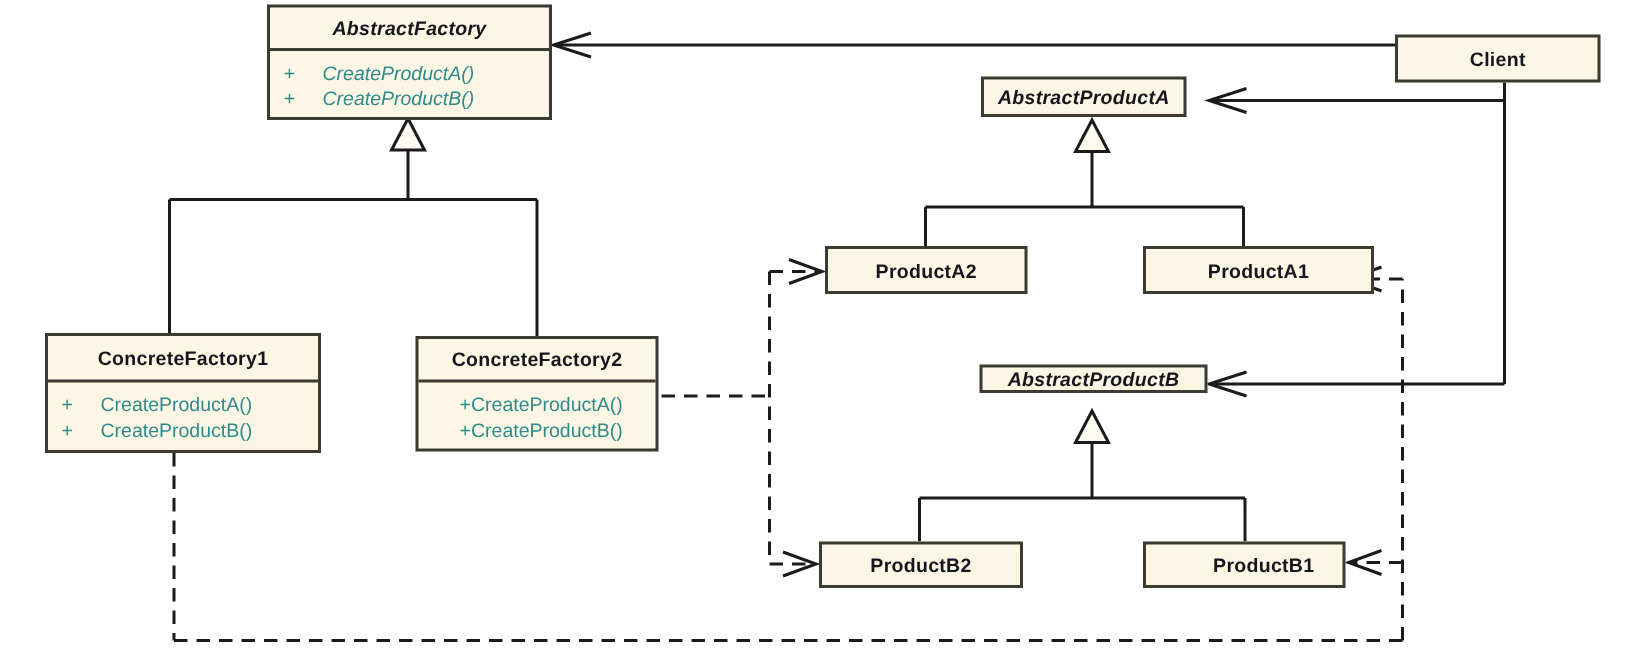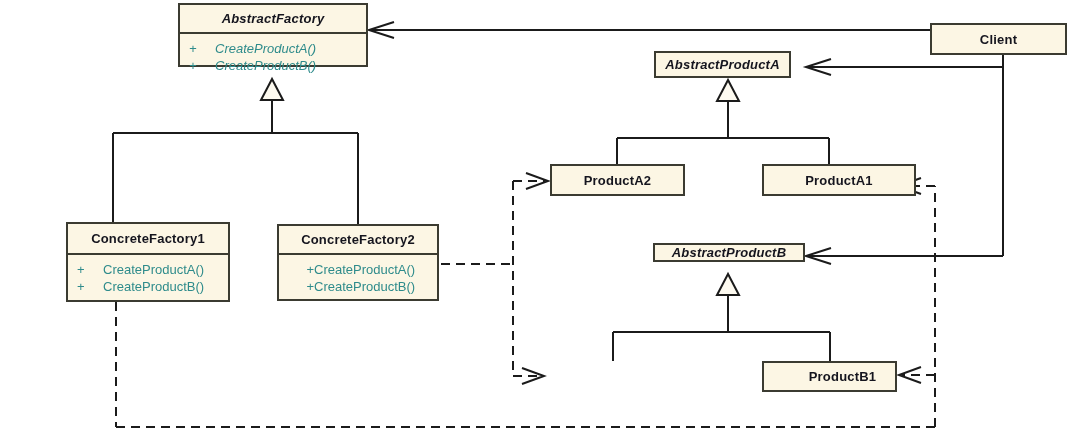--- a/index.html
+++ b/index.html
@@ -86,21 +86,21 @@
       <path d="M522 368 L544 376 L522 384"></path>
     </g>
 
     <g>
       <path class="dash" d="M116 302 V427 M116 427 H935 M935 427 V186 M935 186 H902 M935 375 H902"></path>
       <path d="M921 178 L899 186 L921 194"></path>
       <path d="M921 367 L899 375 L921 383"></path>
     </g>
   </svg>
 
-  <div class="cls abstract divided" style="left:178px;top:3px;width:190px;height:64px;">
+  <div class="cls abstract divided" style="left:178px;top:3px;width:190px;height:77px;">
     <div class="hdr" style="height:29px;">AbstractFactory</div>
     <div class="methods">
       <div class="method">
         <span class="vis">+</span>
         <span>CreateProductA()</span>
       </div>
       <div class="method">
         <span class="vis">+</span>
         <span>CreateProductB()</span>
       </div>
@@ -120,26 +120,29 @@
   </div>
 
   <div class="cls" style="left:762px;top:164px;width:154px;height:32px;">
     <div class="hdr" style="height:100%;">ProductA1</div>
   </div>
 
   <div class="cls abstract" style="left:653px;top:243px;width:152px;height:19px;">
     <div class="hdr" style="height:100%;">AbstractProductB</div>
   </div>
 
+  <div class="cls" style="left:546px;top:361px;width:136px;height:31px;">
+    <div class="hdr" style="height:100%;">ProductB2</div>
+  </div>
 
   <div class="cls" style="left:762px;top:361px;width:135px;height:31px;">
     <div class="hdr" style="height:100%;padding-left:26px;">ProductB1</div>
   </div>
 
-  <div class="cls divided" style="left:30px;top:222px;width:164px;height:80px;margin-left:36px;">
+  <div class="cls divided" style="left:30px;top:222px;width:184px;height:80px;">
     <div class="hdr" style="height:31px;">ConcreteFactory1</div>
     <div class="methods">
       <div class="method">
         <span class="vis">+</span>
         <span>CreateProductA()</span>
       </div>
       <div class="method">
         <span class="vis">+</span>
         <span>CreateProductB()</span>
       </div>

